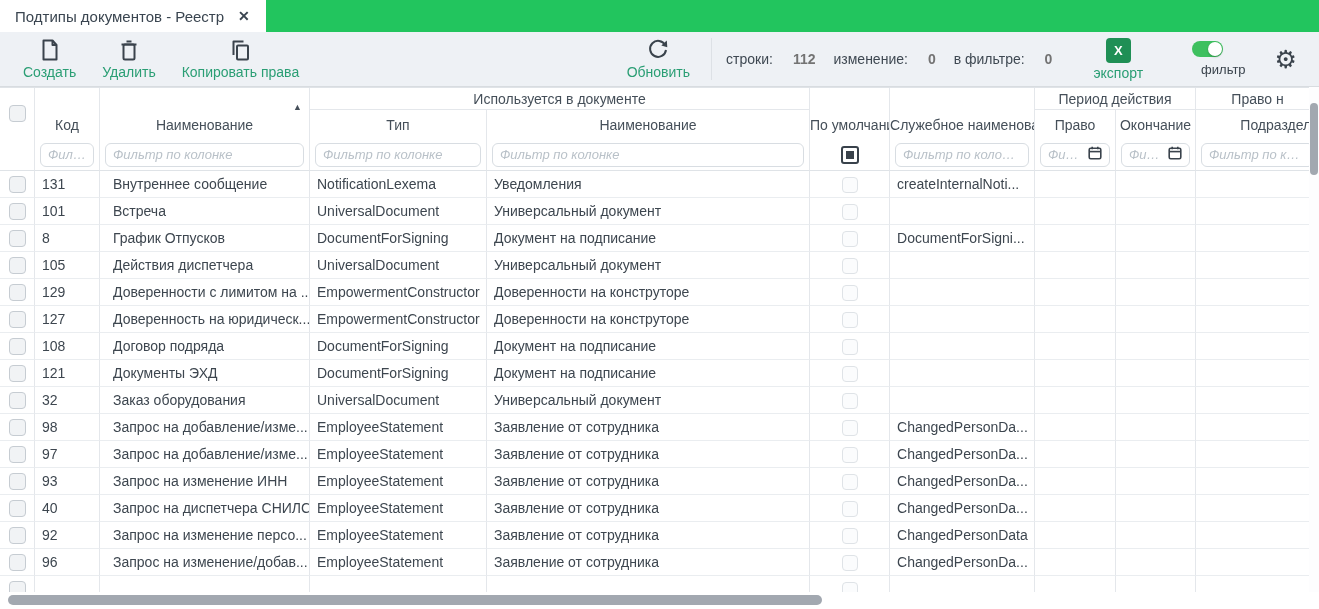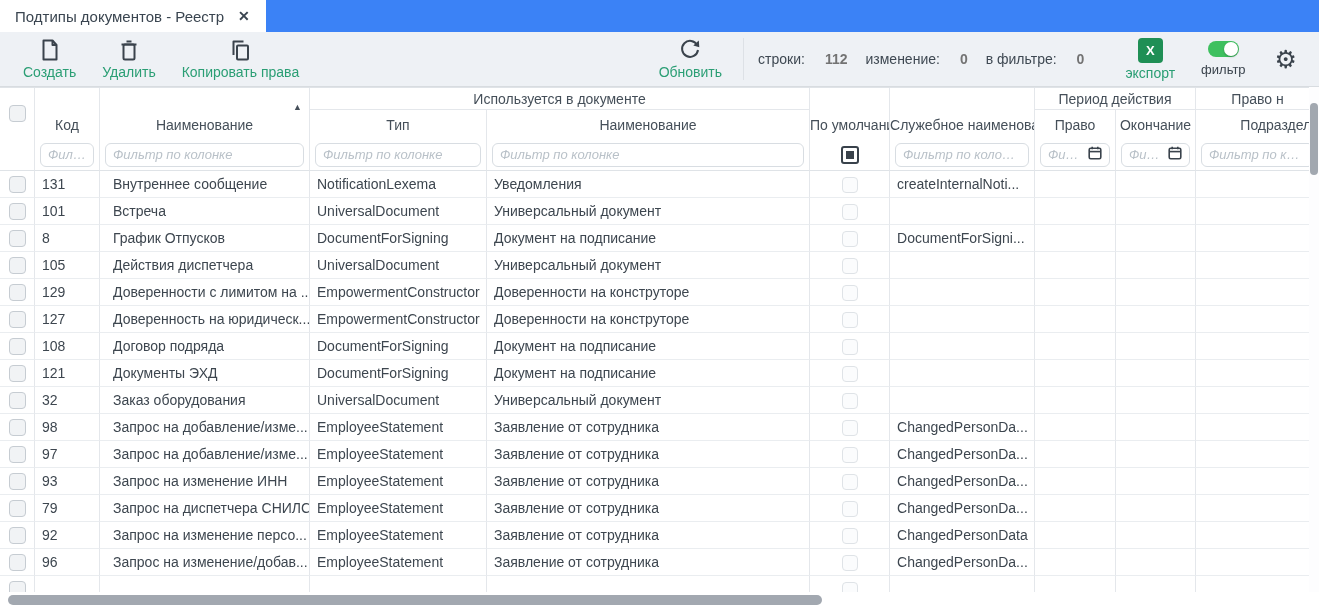--- a/index.html
+++ b/index.html
@@ -2,38 +2,38 @@
 <html><head>
 <meta charset="utf-8">
 <style>
   * { box-sizing: border-box; }
   body { margin: 0; background: #fff; }
   .app {
     width: 1319px; height: 609px; position: relative; overflow: hidden;
     font-family: "Liberation Sans", sans-serif; background: #fff;
   }
   
-  .tabbar { height: 32px; background: #3b82f6; display: flex; }
+  .tabbar { height: 32px; background: #22c55e; display: flex; }
   .tab {
     background: #fff; display: flex; align-items: center; gap: 14px;
     padding: 0 16px 0 15px; font-size: 15px; color: #3a4550; cursor: pointer;
   }
   .tab-close { font-size: 14px; font-weight: 700; color: #3a4550; cursor: pointer; }
   
   .toolbar {
     height: 55px; background: #eef1f5; border-bottom: 1px solid #d8dce0;
     display: flex; align-items: center; padding: 0 18px 0 10px;
   }
   .tbtn {
     display: flex; flex-direction: column; align-items: center; justify-content: center;
     gap: 2px; margin: 0 13px; cursor: pointer; min-width: 40px;
   }
   .tbtn svg { display: block; }
   .lbl-green { color: #2a9e74; font-size: 14px; white-space: nowrap; }
-  .lbl-dark  { color: #3a434c; font-size: 13px; white-space: nowrap; }
+  .lbl-dark  { color: #3a434c; font-size: 13px; white-space: nowrap; margin-left: 32px; }
   .toolbar-right { margin-left: auto; display: flex; align-items: center; }
   .vsep { width: 1px; height: 42px; background: #dde1e6; margin: 0 14px 0 8px; }
   .stats { display: flex; gap: 18px; font-size: 14px; color: #3e4852; margin-right: 28px; white-space: nowrap; }
   .stat b { font-weight: 700; color: #737373; margin-left: 20px; }
   .xicon {
     width: 25px; height: 25px; border-radius: 4px; background: #1f8f55;
     color: #fff; font-weight: 700; font-size: 13px;
     display: flex; align-items: center; justify-content: center;
   }
   .toggle {
@@ -397,21 +397,21 @@
     <td class="b-r t">EmployeeStatement</td>
     <td class="b-r t">Заявление от сотрудника</td>
     <td class="b-r c-center"><span class="cb cb-light"></span></td>
     <td class="b-r t">ChangedPersonDa...</td>
     <td class="b-r"></td>
     <td class="b-r"></td>
     <td></td>
   </tr>
           <tr>
     <td class="b-r c-center"><span class="cb"></span></td>
-    <td class="b-r t">79</td>
+    <td class="b-r t">40</td>
     <td class="b-r t t-name">Запрос на диспетчера СНИЛС</td>
     <td class="b-r t">EmployeeStatement</td>
     <td class="b-r t">Заявление от сотрудника</td>
     <td class="b-r c-center"><span class="cb cb-light"></span></td>
     <td class="b-r t">ChangedPersonDa...</td>
     <td class="b-r"></td>
     <td class="b-r"></td>
     <td></td>
   </tr>
           <tr>

